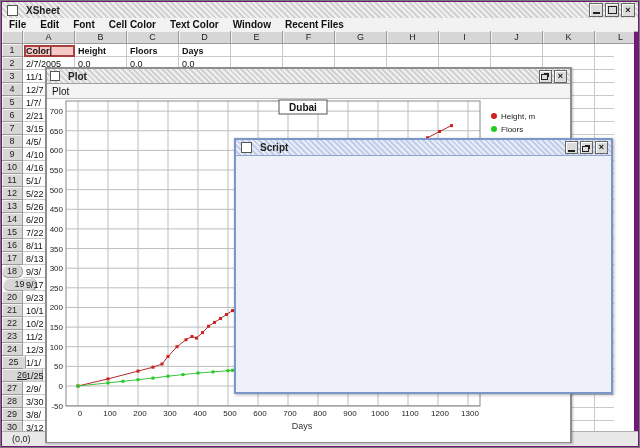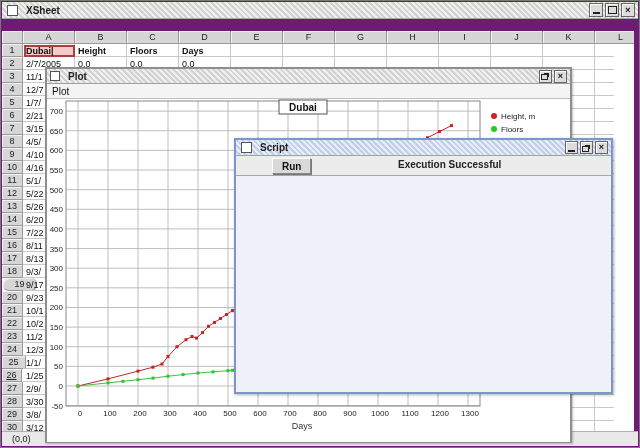--- a/index.html
+++ b/index.html
@@ -64,20 +64,29 @@
         </span>
       <span class="wbtn">
           <span class="ic-max"></span>
         </span>
       <span class="wbtn">
           <span class="ic-close">×</span>
         </span>
     </span>
   </div>
 
+  <div id="menubar">
+      <span class="mi">File</span>
+      <span class="mi">Edit</span>
+      <span class="mi">Font</span>
+      <span class="mi">Cell Color</span>
+      <span class="mi">Text Color</span>
+      <span class="mi">Window</span>
+      <span class="mi">Recent Files</span>
+    </div>
 
   <div id="sheet">
       <div class="hcell" style="left: 0px; top: 0px; width: 21px; height: 13px;"></div>
       <div class="hcell" style="left: 21px; top: 0px; width: 52px; height: 13px;">A</div>
       <div class="hcell" style="left: 73px; top: 0px; width: 52px; height: 13px;">B</div>
       <div class="hcell" style="left: 125px; top: 0px; width: 52px; height: 13px;">C</div>
       <div class="hcell" style="left: 177px; top: 0px; width: 52px; height: 13px;">D</div>
       <div class="hcell" style="left: 229px; top: 0px; width: 52px; height: 13px;">E</div>
       <div class="hcell" style="left: 281px; top: 0px; width: 52px; height: 13px;">F</div>
       <div class="hcell" style="left: 333px; top: 0px; width: 52px; height: 13px;">G</div>
@@ -96,29 +105,29 @@
       <div class="hcell" style="left: 0px; top: 104px; width: 21px; height: 13px;">8</div>
       <div class="hcell" style="left: 0px; top: 117px; width: 21px; height: 13px;">9</div>
       <div class="hcell" style="left: 0px; top: 130px; width: 21px; height: 13px;">10</div>
       <div class="hcell" style="left: 0px; top: 143px; width: 21px; height: 13px;">11</div>
       <div class="hcell" style="left: 0px; top: 156px; width: 21px; height: 13px;">12</div>
       <div class="hcell" style="left: 0px; top: 169px; width: 21px; height: 13px;">13</div>
       <div class="hcell" style="left: 0px; top: 182px; width: 21px; height: 13px;">14</div>
       <div class="hcell" style="left: 0px; top: 195px; width: 21px; height: 13px;">15</div>
       <div class="hcell" style="left: 0px; top: 208px; width: 21px; height: 13px;">16</div>
       <div class="hcell" style="left: 0px; top: 221px; width: 21px; height: 13px;">17</div>
-      <div class="hcell" style="left: 0px; top: 234px; width: 21px; height: 13px;">18</div>
+      <div class="hcell" style="left: 0px; top: 234px; width: 21px; height: 13px; border-radius: 6px;">18</div>
       <div class="hcell" style="left: 1px; top: 247px; width: 34px; height: 13px; border-radius: 6px;">19</div>
       <div class="hcell" style="left: 0px; top: 260px; width: 21px; height: 13px;">20</div>
       <div class="hcell" style="left: 0px; top: 273px; width: 21px; height: 13px;">21</div>
       <div class="hcell" style="left: 0px; top: 286px; width: 21px; height: 13px;">22</div>
       <div class="hcell" style="left: 0px; top: 299px; width: 21px; height: 13px;">23</div>
       <div class="hcell" style="left: 0px; top: 312px; width: 21px; height: 13px;">24</div>
       <div class="hcell" style="left: 0px; top: 325px; width: 24px; height: 13px;">25</div>
-      <div class="hcell" style="left: 0px; top: 338px; width: 20px; height: 13px; text-decoration: underline;">26</div>
+      <div class="hcell" style="left: 0px; top: 338px; width: 41px; height: 13px; text-decoration: underline;">26</div>
       <div class="hcell" style="left: 0px; top: 351px; width: 21px; height: 13px;">27</div>
       <div class="hcell" style="left: 0px; top: 364px; width: 21px; height: 13px;">28</div>
       <div class="hcell" style="left: 0px; top: 377px; width: 21px; height: 13px;">29</div>
       <div class="hcell" style="left: 0px; top: 390px; width: 21px; height: 13px;">30</div>
       <div class="gl" style="left: 72px; top: 13px; width: 1px; height: 390px;"></div>
       <div class="gl" style="left: 124px; top: 13px; width: 1px; height: 390px;"></div>
       <div class="gl" style="left: 176px; top: 13px; width: 1px; height: 390px;"></div>
       <div class="gl" style="left: 228px; top: 13px; width: 1px; height: 390px;"></div>
       <div class="gl" style="left: 280px; top: 13px; width: 1px; height: 390px;"></div>
       <div class="gl" style="left: 332px; top: 13px; width: 1px; height: 390px;"></div>
@@ -150,21 +159,21 @@
       <div class="gl" style="left: 21px; top: 285px; width: 591px; height: 1px;"></div>
       <div class="gl" style="left: 21px; top: 298px; width: 591px; height: 1px;"></div>
       <div class="gl" style="left: 21px; top: 311px; width: 591px; height: 1px;"></div>
       <div class="gl" style="left: 21px; top: 324px; width: 591px; height: 1px;"></div>
       <div class="gl" style="left: 21px; top: 337px; width: 591px; height: 1px;"></div>
       <div class="gl" style="left: 21px; top: 350px; width: 591px; height: 1px;"></div>
       <div class="gl" style="left: 21px; top: 363px; width: 591px; height: 1px;"></div>
       <div class="gl" style="left: 21px; top: 376px; width: 591px; height: 1px;"></div>
       <div class="gl" style="left: 21px; top: 389px; width: 591px; height: 1px;"></div>
       <div class="gl" style="left: 21px; top: 402px; width: 591px; height: 1px;"></div>
-      <div class="cell b sel" style="left: 22px; top: 14px; width: 51px; height: 12px; background: rgb(246, 201, 201);">Dubai|</div>
+      <div class="cell b sel" style="left: 22px; top: 14px; width: 51px; height: 12px; background: rgb(246, 201, 201);">Color|</div>
       <div class="cell b" style="left: 74px; top: 14px; width: 51px; height: 12px;">Height</div>
       <div class="cell b" style="left: 126px; top: 14px; width: 51px; height: 12px;">Floors</div>
       <div class="cell b" style="left: 178px; top: 14px; width: 51px; height: 12px;">Days</div>
       <div class="cell" style="left: 22px; top: 27px; width: 51px; height: 12px;">2/7/2005</div>
       <div class="cell" style="left: 74px; top: 27px; width: 51px; height: 12px;">0.0</div>
       <div class="cell" style="left: 126px; top: 27px; width: 51px; height: 12px;">0.0</div>
       <div class="cell" style="left: 178px; top: 27px; width: 51px; height: 12px;">0.0</div>
       <div class="cell" style="left: 22px; top: 40px; width: 51px; height: 12px;">11/1</div>
       <div class="cell" style="left: 22px; top: 53px; width: 51px; height: 12px;">12/7</div>
       <div class="cell" style="left: 22px; top: 66px; width: 51px; height: 12px;">1/7/</div>
@@ -348,19 +357,15 @@
             <span class="ic-min"></span>
           </span>
         <span class="wbtn">
             <span class="ic-restore"></span>
           </span>
         <span class="wbtn">
             <span class="ic-close">×</span>
           </span>
       </span>
     </div>
-    <div id="swtoolbar">
-      <span id="runbtn">Run</span>
-      <span id="execlabel">Execution Successful</span>
-    </div>
   </div>
 
 </div>
 
 </body></html>

